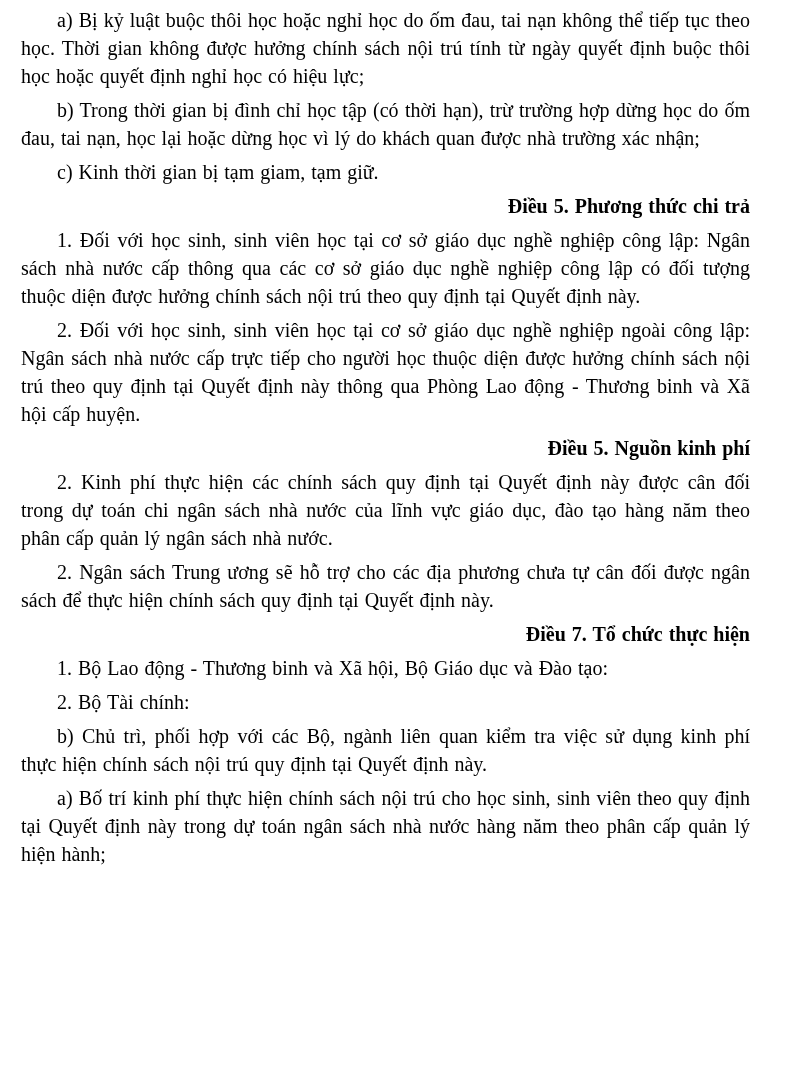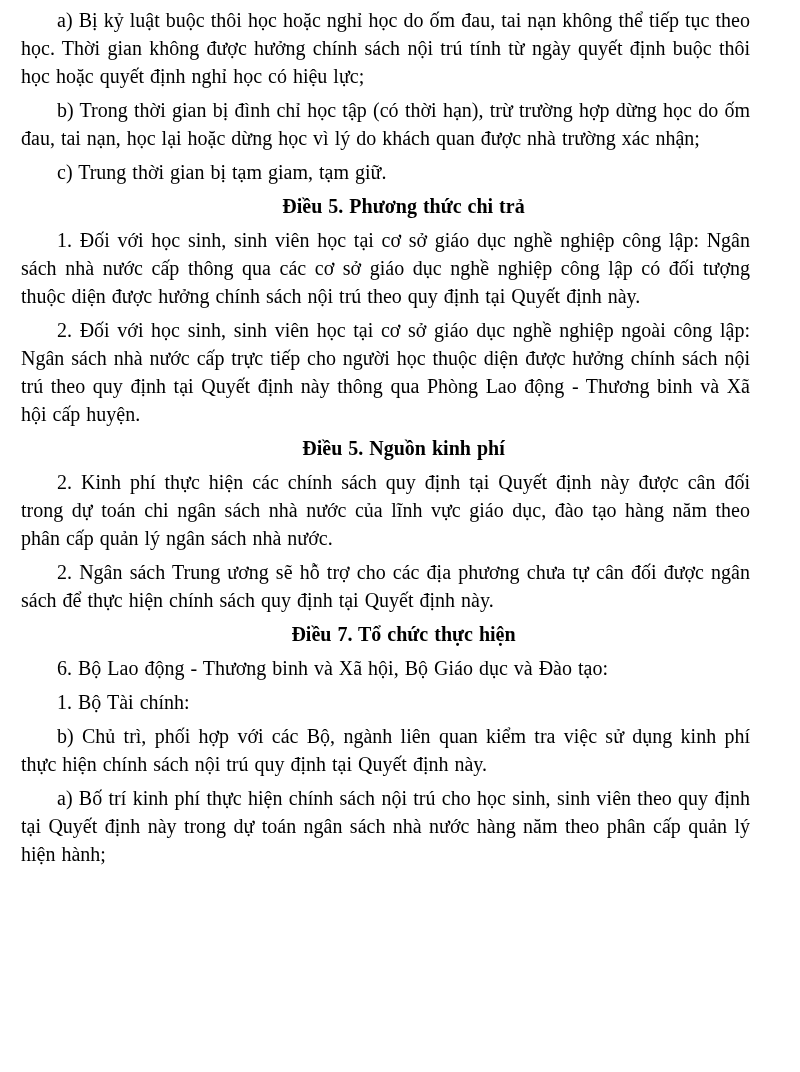--- a/index.html
+++ b/index.html
@@ -27,41 +27,41 @@
     border-radius: 11px;
   }
   .para {
     margin: 0 0 6px 0;
     text-align: justify;
     text-indent: 36px;
     word-spacing: 1px;
   }
   .heading {
     font-weight: bold;
-    text-align: center;
+    text-align: right;
   }
   .cutoff-clip {
     overflow: hidden;
   }
 </style>
 </head>
 <body>
 
 <div class="page">
   <p class="para">a) Bị kỷ luật buộc thôi học hoặc nghỉ học do ốm đau, tai nạn không thể tiếp tục theo học. Thời gian không được hưởng chính sách nội trú tính từ ngày quyết định buộc thôi học hoặc quyết định nghỉ học có hiệu lực;</p>
   <p class="para">b) Trong thời gian bị đình chỉ học tập (có thời hạn), trừ trường hợp dừng học do ốm đau, tai nạn, học lại hoặc dừng học vì lý do khách quan được nhà trường xác nhận;</p>
-  <p class="para">c) Trung thời gian bị tạm giam, tạm giữ.</p>
+  <p class="para">c) Kinh thời gian bị tạm giam, tạm giữ.</p>
 
   <p class="para heading">Điều 5. Phương thức chi trả</p>
   <p class="para">1. Đối với học sinh, sinh viên học tại cơ sở giáo dục nghề nghiệp công lập: Ngân sách nhà nước cấp thông qua các cơ sở giáo dục nghề nghiệp công lập có đối tượng thuộc diện được hưởng chính sách nội trú theo quy định tại Quyết định này.</p>
   <p class="para">2. Đối với học sinh, sinh viên học tại cơ sở giáo dục nghề nghiệp ngoài công lập: Ngân sách nhà nước cấp trực tiếp cho người học thuộc diện được hưởng chính sách nội trú theo quy định tại Quyết định này thông qua Phòng Lao động - Thương binh và Xã hội cấp huyện.</p>
 
   <p class="para heading">Điều 5. Nguồn kinh phí</p>
   <p class="para">2. Kinh phí thực hiện các chính sách quy định tại Quyết định này được cân đối trong dự toán chi ngân sách nhà nước của lĩnh vực giáo dục, đào tạo hàng năm theo phân cấp quản lý ngân sách nhà nước.</p>
   <p class="para">2. Ngân sách Trung ương sẽ hỗ trợ cho các địa phương chưa tự cân đối được ngân sách để thực hiện chính sách quy định tại Quyết định này.</p>
 
   <p class="para heading">Điều 7. Tổ chức thực hiện</p>
-  <p class="para">6. Bộ Lao động - Thương binh và Xã hội, Bộ Giáo dục và Đào tạo:</p>
-  <p class="para">1. Bộ Tài chính:</p>
+  <p class="para">1. Bộ Lao động - Thương binh và Xã hội, Bộ Giáo dục và Đào tạo:</p>
+  <p class="para">2. Bộ Tài chính:</p>
   <p class="para">b) Chủ trì, phối hợp với các Bộ, ngành liên quan kiểm tra việc sử dụng kinh phí thực hiện chính sách nội trú quy định tại Quyết định này.</p>
   <p class="para">a) Bố trí kinh phí thực hiện chính sách nội trú cho học sinh, sinh viên theo quy định tại Quyết định này trong dự toán ngân sách nhà nước hàng năm theo phân cấp quản lý hiện hành;</p>
 
 </div>
 
 </body></html>

